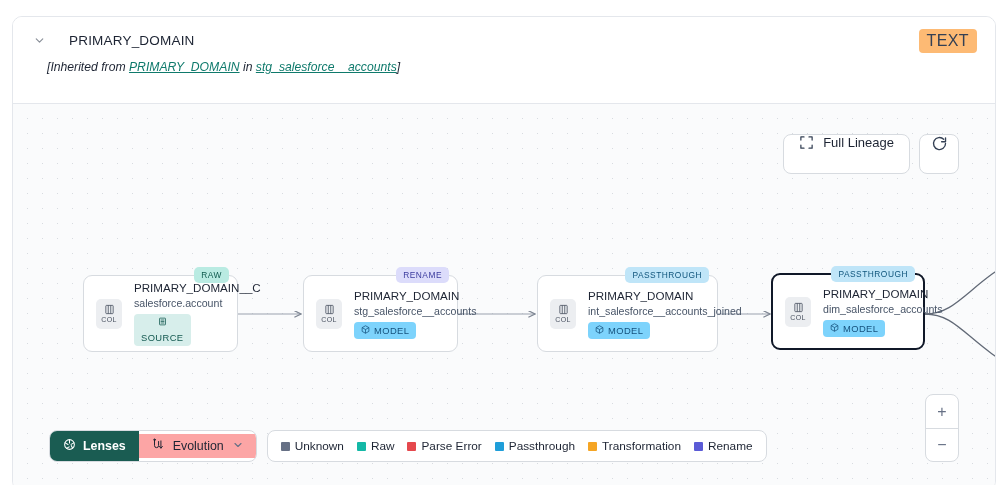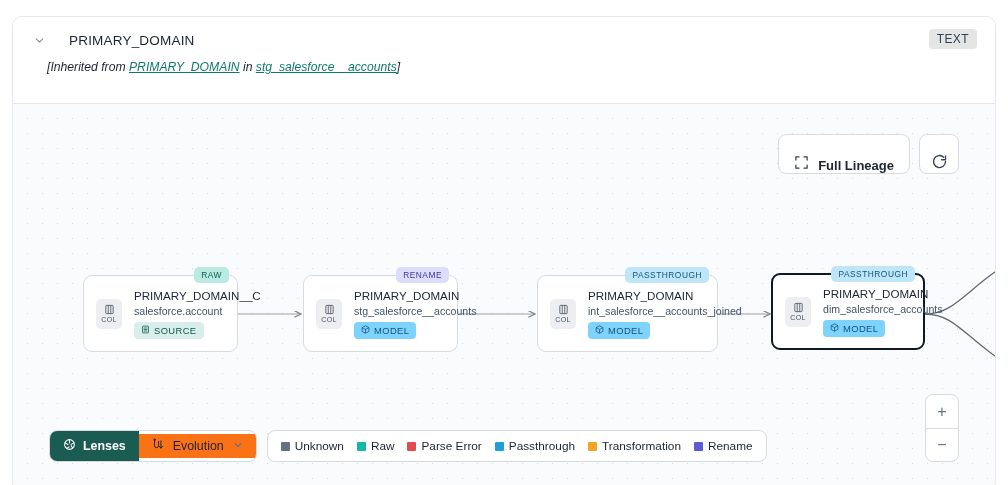--- a/index.html
+++ b/index.html
@@ -33,22 +33,22 @@
     display: inline-flex; align-items: center; justify-content: center;
     color: #8a9099; cursor: pointer; flex: 0 0 auto;
   }
   .chev svg { display:block; }
   .col-title {
     font-size: 13.5px; color: #1d2433; letter-spacing: .2px;
     margin-left: 12px;
   }
   .type-pill {
     position: absolute; right: 18px; top: 12px;
-    background: #e5e5e5; color: #344054;
-    font-size: 12px; letter-spacing: .4px;
+    background: #fdba74; color: #344054;
+    font-size: 16px; letter-spacing: .4px;
     padding: 3px 8px; border-radius: 4px;
   }
   .desc {
     font-size: 12.4px; font-style: italic; color: #1d2433;
     margin: 9px 0 0 16px; line-height: 1.35;
   }
   .desc code {
     font-family: "DejaVu Sans Mono", monospace;
     font-style: normal; font-weight: bold; font-size: 11.6px;
   }
@@ -67,22 +67,22 @@
     background-image: radial-gradient(#d7dbe0 0.9px, transparent 0.9px);
     background-size: 15px 15px;
     background-position: 7px 7px;
     overflow: hidden;
   }
   .edges { position: absolute; left:0; top:0; width:100%; height:100%; }
   
   .ctrl-row { position: absolute; right: 36px; top: 30px; display: flex; gap: 9px; }
   .btn {
     background: #fff; border: 1px solid #d7dbe0; border-radius: 8px;
-    height: 40px; display: flex; align-items: flex-end; gap: 9px;
-    padding: 0 15px; font-size: 13px; color: #1d2433; cursor: pointer; font-weight: bold;
+    height: 40px; display: flex; align-items: flex-start; gap: 9px;
+    padding: 0 15px; font-size: 13px; color: #1d2433; cursor: pointer;
   }
   .btn-icon { width: 40px; justify-content: center; padding: 0; }
   
   .node {
     position: absolute;
     background: #fff;
     border: 1px solid #d7dbe0;
     border-radius: 9px;
     height: 77px;
     display: flex; align-items: center;
@@ -98,21 +98,21 @@
   .colbadge .lbl { font-size: 7px; letter-spacing: .3px; }
   .node-body { margin-left: 12px; display: flex; flex-direction: column; gap: 3px; }
   .node-title { font-size: 11.6px; color: #1d2433; }
   .node-sub { font-size: 10.6px; color: #475467; }
   .node-tag {
     margin-top: 2px; align-self: flex-start;
     display: inline-flex; align-items: center; gap: 4px;
     font-size: 9.4px; letter-spacing: .4px;
     padding: 3px 7px; border-radius: 4px;
   }
-  .tag-source { background: #d7eeeb; color: #12584f; }
+  .tag-source { background: #d7eeeb; color: #12584f; flex-direction: column; }
   .tag-model  { background: #7dd3fc; color: #15527d; }
   .kind-pill {
     position: absolute; top: -9px;
     font-size: 8.4px; letter-spacing: .5px;
     padding: 3px 7px; border-radius: 5px; z-index: 3;
   }
   .kind-raw         { background: #b9ebe2; color: #0e5a4e; }
   .kind-rename      { background: #dcdcfb; color: #3b3b9e; }
   .kind-passthrough { background: #bfe5f8; color: #10557c; }
   
@@ -124,21 +124,21 @@
   }
   .seg-lenses {
     background: #1a5c52; color: #fff; height: 32px;
     display: flex; align-items: center; gap: 7px; padding: 0 13px;
     font-size: 12.4px; font-weight: bold; cursor: pointer;
     border-radius: 0;
   }
   .seg-evo {
     display: flex; align-items: center; gap: 8px; padding: 0 12px;
     font-size: 12.4px; color: #1d2433; cursor: pointer; height: 24px;
-    background:#f97316; border: 1px solid #d7dbe0; border-radius: 8px;
+    background:#fca5a5; border: 1px solid #d7dbe0; border-radius: 8px;
   }
   .legend {
     display: flex; align-items: center; gap: 13px;
     border: 1px solid #d7dbe0; border-radius: 8px; background: #fff;
     height: 32px; padding: 0 13px;
   }
   .legend-item { display: flex; align-items: center; gap: 5px; font-size: 11.8px; color: #1d2433; }
   .swatch { width: 9px; height: 9px; border-radius: 1px; flex: 0 0 auto; }
   
   .zoomctl {

